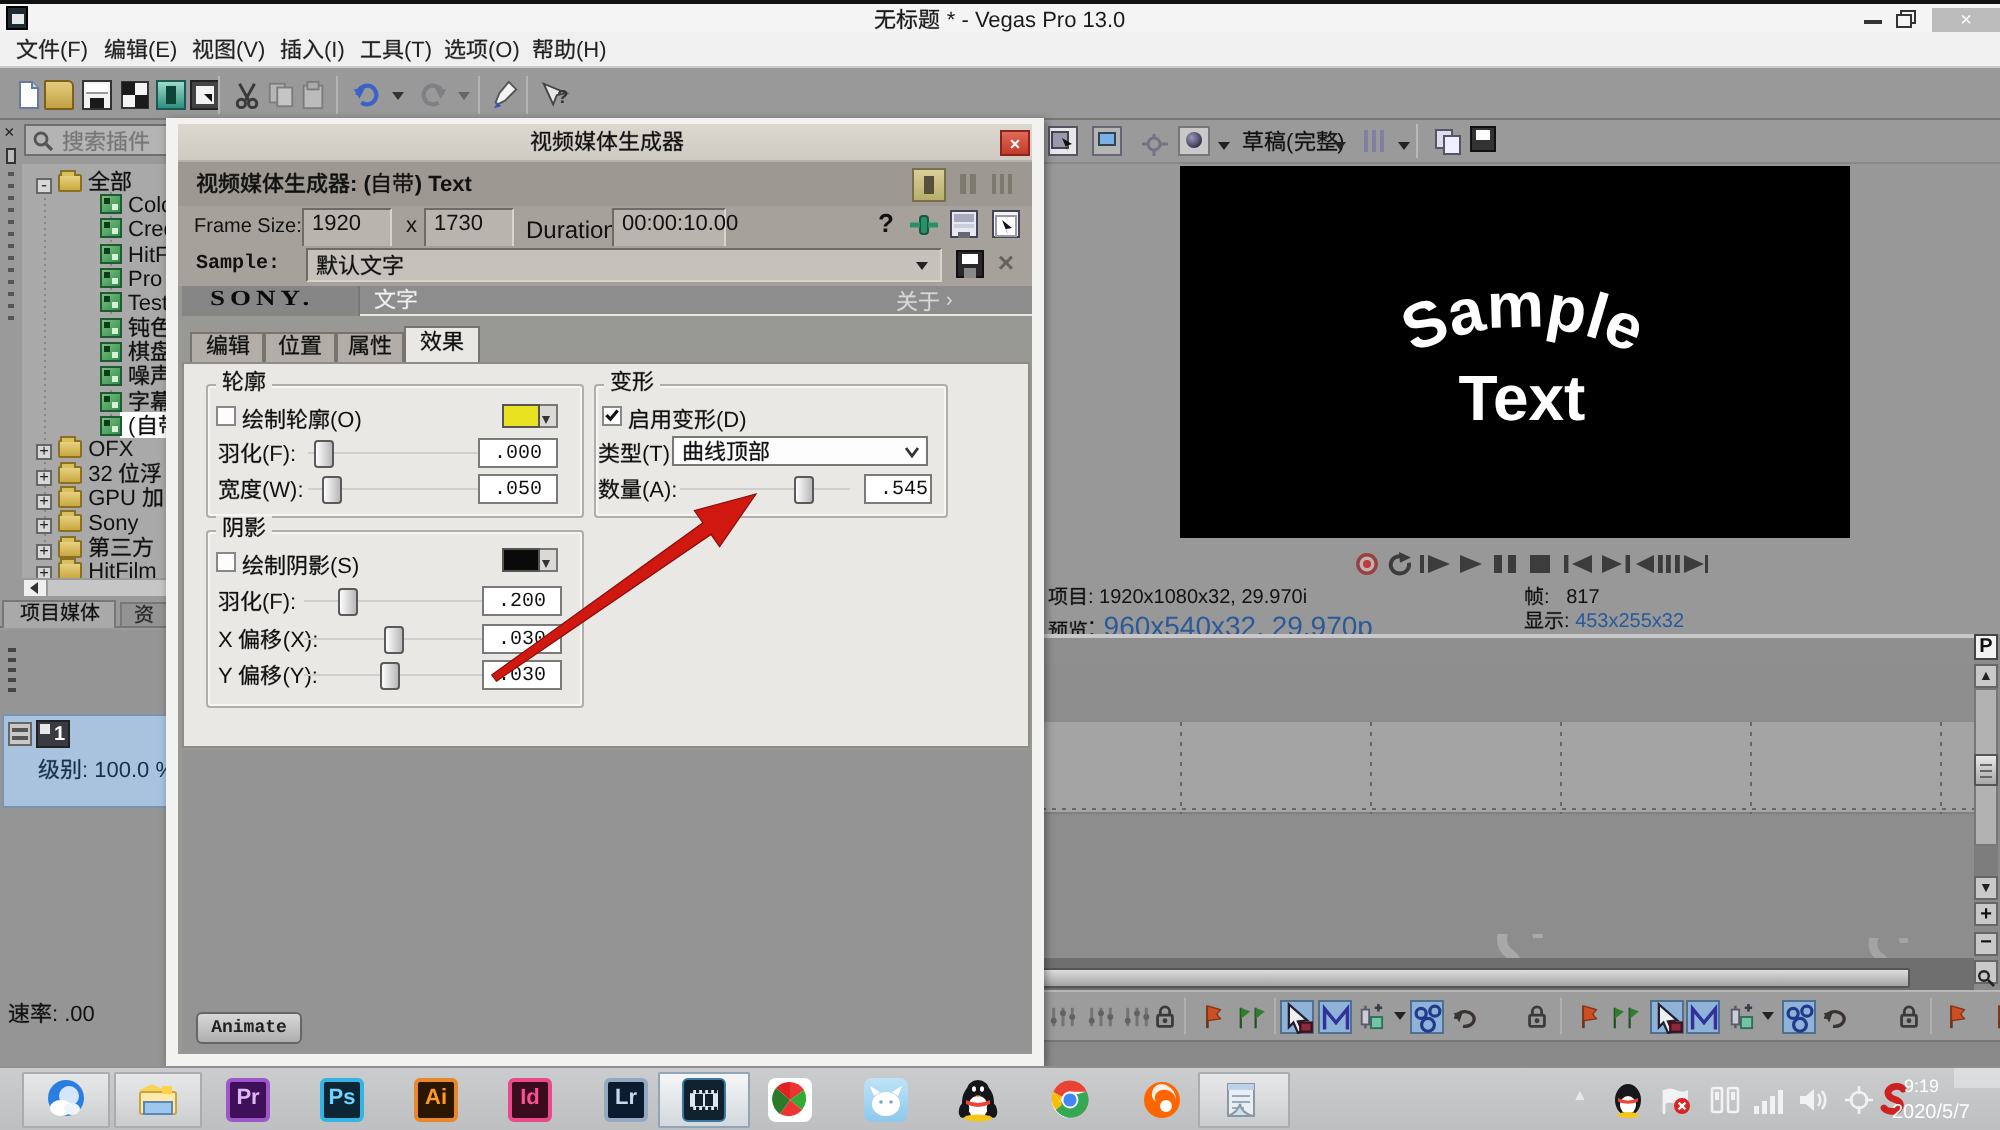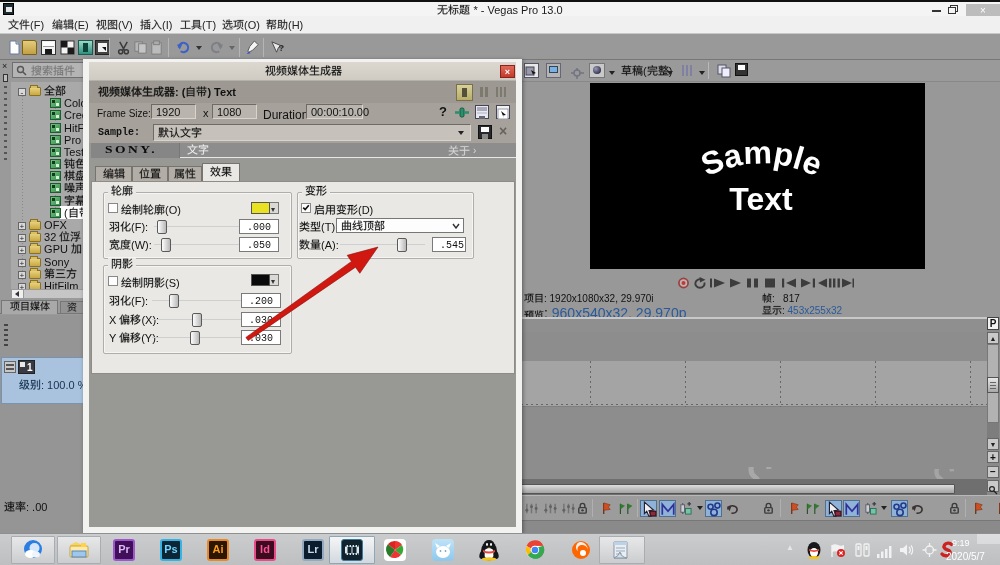--- a/index.html
+++ b/index.html
@@ -26,21 +26,21 @@
 .gicon:after{content:"";position:absolute;right:1px;bottom:1px;width:3px;height:3px;background:#d8f0d8}
 .pm{display:inline-block;width:8px;height:8px;background:#d8d8d8;border:1px solid #666;font-size:8px;line-height:7px;text-align:center;color:#222;vertical-align:0px;font-family:"Liberation Mono",monospace}
 
 #rightpanel{position:absolute;left:521px;top:60px;width:479px;height:473px;background:#989898}
 
 #dialog{position:absolute;left:83px;top:59px;width:439px;height:474px;background:#989995;border:6px solid #f2f2f0;border-top:3px solid #f2f2f0;overflow:hidden;box-shadow:1px 1px 4px rgba(0,0,0,.4)}
 #dtitle{position:absolute;left:0;top:0;width:429px;height:19px;background:linear-gradient(#dcd8d0,#cfcbc3);border-bottom:1px solid #b5b1a9}
 #dhead{position:absolute;left:0;top:20px;width:429px;height:21px;background:#9d9992}
 #drow2{position:absolute;left:0;top:41px;width:429px;height:20px;background:#a6a29b}
 #drow3{position:absolute;left:0;top:61px;width:429px;height:20px;background:#a6a29b}
-.din{position:absolute;height:15px;background:#b9b5ae;border:1px solid;border-color:#6e6a64 #d8d4cc #d8d4cc #6e6a64;font-size:11px;color:#111;padding:1px 4px;line-height:12px}
+.din{position:absolute;height:31px;background:#b9b5ae;border:1px solid;border-color:#6e6a64 #d8d4cc #d8d4cc #6e6a64;font-size:11px;color:#111;padding:1px 4px;line-height:12px}
 .dtab{position:absolute;top:104px;height:15px;background:#b2aea7;border:1px solid #77736d;border-bottom:none;font-size:11px;color:#111;text-align:center;line-height:14px}
 #dpage{position:absolute;left:2px;top:119px;width:424px;height:193px;background:#e9e8e5;border:1px solid #8f8b85}
 .grp{position:absolute;border:1px solid #b0aeaa;border-radius:2px;box-shadow:inset 0 0 0 1px #f6f5f3}
 .glabel{position:absolute;font-size:11px;color:#111;background:#e9e8e5;padding:0 3px;line-height:11px}
 .cb{position:absolute;width:10px;height:10px;background:#fdfdfd;border:1px solid #888}
 .lbl{position:absolute;font-size:11px;color:#111;white-space:nowrap;line-height:12px}
 .sl-track{position:absolute;height:1px;background:#6a6a6a;border-bottom:1px solid #cfcfcf}
 .sl-thumb{position:absolute;width:10px;height:14px;background:linear-gradient(90deg,#fdfdfd,#b8b8b8);border:1px solid #5a5a5a;border-radius:2px}
 .vbox{position:absolute;width:40px;height:15px;background:#fff;border:1px solid #7a7a7a;font-family:"Liberation Mono",monospace;font-size:10px;color:#111;text-align:left;padding:2px 0 0 7px;line-height:11px}
 .swatch{position:absolute;width:19px;height:12px;border:1px solid #555}
@@ -528,21 +528,21 @@
       <div class="abs" style="left:390px;top:5px;width:10px;height:10px;opacity:.45">
           <div style="position:absolute;left:1px;width:3px;height:10px;background:#554"></div>
           <div style="position:absolute;left:6px;width:3px;height:10px;background:#554"></div>
         </div>
       <div class="abs" style="left:407px;top:5px;width:12px;height:10px;opacity:.45;background:repeating-linear-gradient(90deg,#554 0 2px,transparent 2px 4px)"></div>
     </div>
     <div id="drow2">
       <div class="abs" style="left:8px;top:5px;font-size:10px;color:#111">Frame Size:</div>
       <div class="din" style="left:62px;top:1px;width:45px">1920</div>
       <div class="abs" style="left:114px;top:4px;font-size:11px;color:#111">x</div>
-      <div class="din" style="left:123px;top:1px;width:45px">1080</div>
+      <div class="din" style="left:123px;top:1px;width:45px">1730</div>
       <div class="abs" style="left:174px;top:5px;font-size:12px;color:#111">Duration:</div>
       <div class="din" style="left:217px;top:1px;width:57px">00:00:10.00</div>
       <div class="abs" style="left:350px;top:1px;font-size:13px;font-weight:bold;color:#111">?</div>
       <svg class="abs" style="left:366px;top:3px" width="14" height="13" viewBox="0 0 14 13">
           <rect x="5" y="2" width="4" height="9" rx="1.5" fill="#2a8f6a" stroke="#145a40"></rect>
           <path d="M0 6.5 H5 M9 6.5 H14" stroke="#2a8f6a" stroke-width="2.5"></path>
         </svg>
       <div class="abs" style="left:386px;top:2px;width:14px;height:14px;background:#e8e8f2;border:1px solid #445">
           <div style="margin:1px;height:4px;background:#aab"></div>
           <div style="margin:1px;height:2px;background:#ccd"></div>
@@ -706,20 +706,23 @@
       </div>
       <div class="lbl" style="left:207px;top:57px"><span class="cj"><svg width="22.00" height="11" viewBox="0 0 2000 1000" style="fill:currentColor;stroke:currentColor;stroke-width:14;vertical-align:-0.13em;overflow:visible;display:inline-block">
               <path transform="translate(0,0)" d="M443 59C425 98 393 157 368 192L417 216C443 183 477 133 506 87ZM88 87C114 129 141 184 150 219L207 194C198 158 171 104 143 65ZM410 620C387 672 355 716 317 754C279 735 240 716 203 700C217 676 233 649 247 620ZM110 727C159 746 214 771 264 797C200 843 123 875 41 894C54 908 70 934 77 952C169 927 254 888 326 830C359 850 389 869 412 886L460 837C437 821 408 803 375 785C428 728 470 658 495 571L454 554L442 557H278L300 505L233 493C226 513 216 535 206 557H70V620H175C154 660 131 697 110 727ZM257 39V226H50V288H234C186 353 109 415 39 445C54 459 71 485 80 502C141 469 207 413 257 354V476H327V340C375 375 436 422 461 445L503 391C479 374 391 318 342 288H531V226H327V39ZM629 48C604 224 559 392 481 497C497 507 526 531 538 543C564 506 586 462 606 413C628 511 657 602 694 681C638 776 560 849 451 902C465 917 486 947 493 963C595 908 672 839 731 751C781 836 843 904 921 951C933 932 955 906 972 892C888 847 822 774 771 682C824 579 858 454 880 304H948V234H663C677 178 689 119 698 59ZM809 304C793 419 769 519 733 604C695 514 667 412 648 304Z"></path>
               <path transform="translate(1000,0)" d="M250 215H747V270H250ZM250 117H747V171H250ZM177 72V315H822V72ZM52 358V415H949V358ZM230 607H462V665H230ZM535 607H777V665H535ZM230 507H462V563H230ZM535 507H777V563H535ZM47 877V935H955V877H535V819H873V766H535V711H851V460H159V711H462V766H131V819H462V877Z"></path>
             </svg></span>(A):</div>
       <div class="sl-track" style="left:248px;top:62px;width:85px"></div>
       <div class="sl-thumb" style="left:305px;top:56px"></div>
       <div class="vbox" style="left:340px;top:55px;width:34px">.545</div>
     </div>
 
+    <div class="abs" style="left:2px;top:313px;width:425px;height:151px;background:#949494">
+      <div class="abs" style="left:7px;top:131px;width:53px;height:16px;background:linear-gradient(#d8d8d8,#aeaeae);border:1px solid #666;border-radius:3px;font-size:9px;font-family:'Liberation Mono',monospace;font-weight:bold;color:#222;text-align:center;line-height:15px">Animate</div>
+    </div>
   </div>
 
   <svg class="abs" style="left:230px;top:235px;z-index:50" width="170" height="115" viewBox="0 0 170 115">
     <path d="M18.2 105.6 L125.5 32.2 L129.8 38.3 L148 12 L117.2 20.3 L121.5 26.4 L15.9 102.4 Z" fill="#d01810" stroke="#8a0e0c" stroke-width=".6"></path>
   </svg>
 
   <svg width="0" height="0" style="position:absolute">
     <defs>
       <g id="s-env">
           <path d="M2 2 V12 M7 2 V12 M12 2 V12" stroke="#555" stroke-width="1.6"></path>

